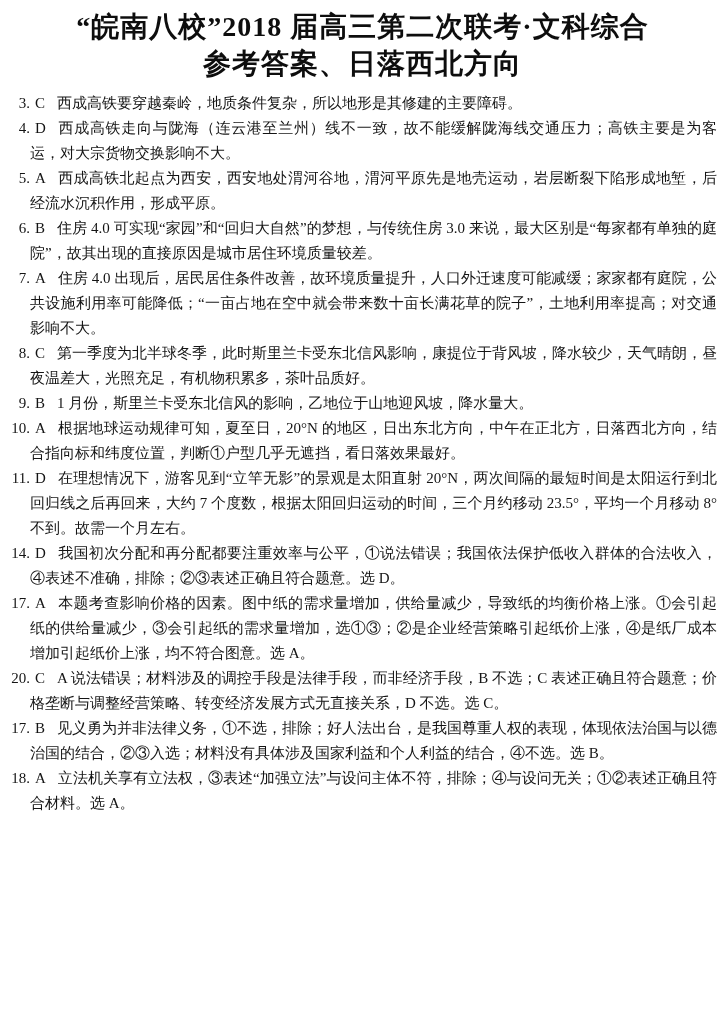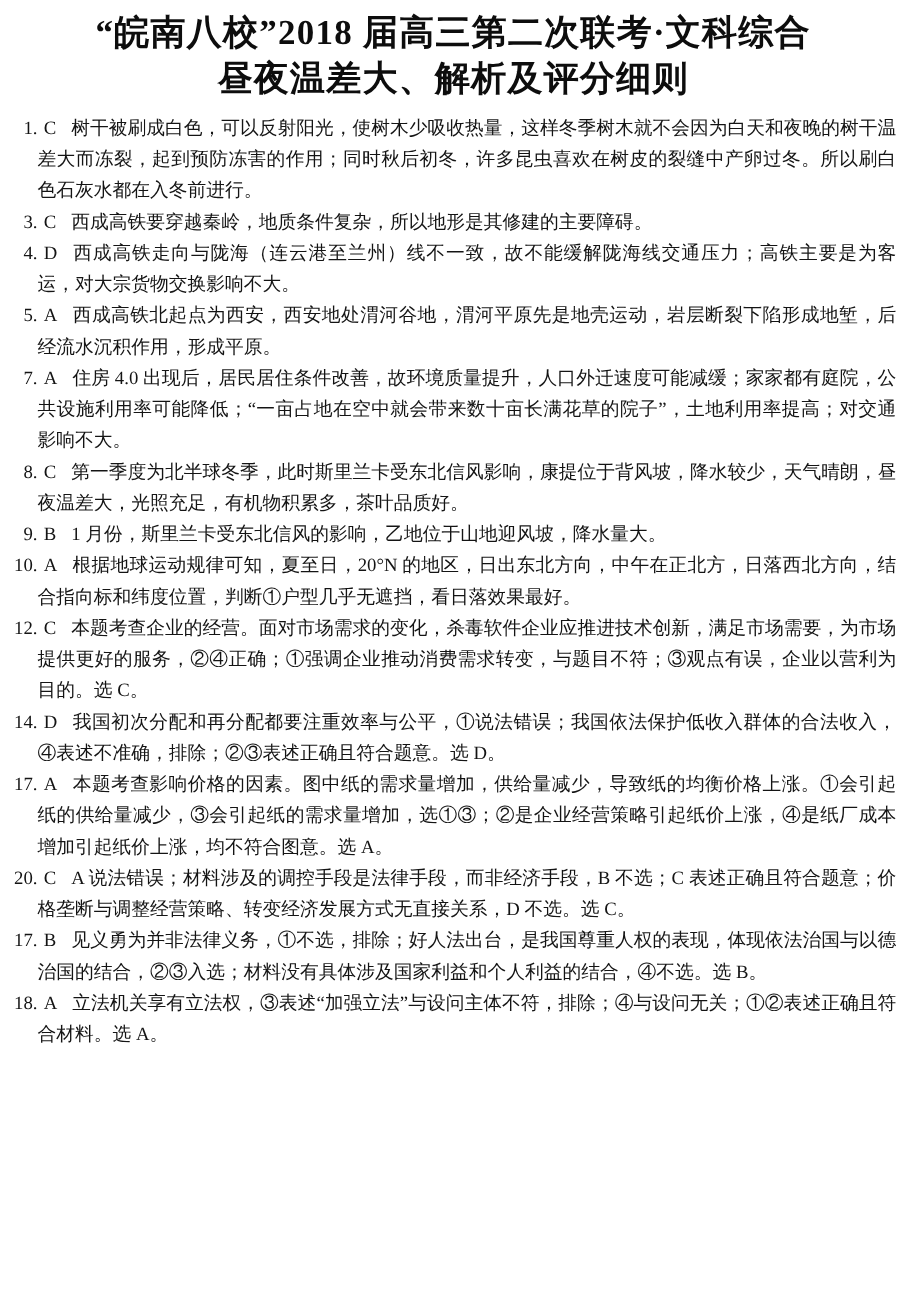--- a/index.html
+++ b/index.html
@@ -53,61 +53,61 @@
     text-indent: 0;
     margin-left: 5px;
     margin-right: 12px;
   }
 </style>
 </head>
 <body>
 
 <div class="page">
   <h1 class="doc-title">“皖南八校”2018 届高三第二次联考·文科综合</h1>
-  <h1 class="doc-title">昼夜温差大、解析及评分细则</h1>
+  <h1 class="doc-title">参考答案、日落西北方向</h1>
 
   <div class="answers">
-  <div class="answer-item">
-    <span class="answer-no">1.</span><span class="answer-ans">C</span><span class="answer-text">树干被刷成白色，可以反射阳光，使树木少吸收热量，这样冬季树木就不会因为白天和夜晚的树干温差大而冻裂，起到预防冻害的作用；同时秋后初冬，许多昆虫喜欢在树皮的裂缝中产卵过冬。所以刷白色石灰水都在入冬前进行。</span>
-  </div>
 
 
   <div class="answer-item">
     <span class="answer-no">3.</span><span class="answer-ans">C</span><span class="answer-text">西成高铁要穿越秦岭，地质条件复杂，所以地形是其修建的主要障碍。</span>
   </div>
 
   <div class="answer-item">
     <span class="answer-no">4.</span><span class="answer-ans">D</span><span class="answer-text">西成高铁走向与陇海（连云港至兰州）线不一致，故不能缓解陇海线交通压力；高铁主要是为客运，对大宗货物交换影响不大。</span>
   </div>
 
   <div class="answer-item">
     <span class="answer-no">5.</span><span class="answer-ans">A</span><span class="answer-text">西成高铁北起点为西安，西安地处渭河谷地，渭河平原先是地壳运动，岩层断裂下陷形成地堑，后经流水沉积作用，形成平原。</span>
   </div>
 
+  <div class="answer-item">
+    <span class="answer-no">6.</span><span class="answer-ans">B</span><span class="answer-text">住房 4.0 可实现“家园”和“回归大自然”的梦想，与传统住房 3.0 来说，最大区别是“每家都有单独的庭院”，故其出现的直接原因是城市居住环境质量较差。</span>
+  </div>
 
   <div class="answer-item">
     <span class="answer-no">7.</span><span class="answer-ans">A</span><span class="answer-text">住房 4.0 出现后，居民居住条件改善，故环境质量提升，人口外迁速度可能减缓；家家都有庭院，公共设施利用率可能降低；“一亩占地在空中就会带来数十亩长满花草的院子”，土地利用率提高；对交通影响不大。</span>
   </div>
 
   <div class="answer-item">
     <span class="answer-no">8.</span><span class="answer-ans">C</span><span class="answer-text">第一季度为北半球冬季，此时斯里兰卡受东北信风影响，康提位于背风坡，降水较少，天气晴朗，昼夜温差大，光照充足，有机物积累多，茶叶品质好。</span>
   </div>
 
   <div class="answer-item">
     <span class="answer-no">9.</span><span class="answer-ans">B</span><span class="answer-text">1 月份，斯里兰卡受东北信风的影响，乙地位于山地迎风坡，降水量大。</span>
   </div>
 
   <div class="answer-item">
     <span class="answer-no">10.</span><span class="answer-ans">A</span><span class="answer-text">根据地球运动规律可知，夏至日，20°N 的地区，日出东北方向，中午在正北方，日落西北方向，结合指向标和纬度位置，判断①户型几乎无遮挡，看日落效果最好。</span>
   </div>
 
+  <div class="answer-item">
+    <span class="answer-no">11.</span><span class="answer-ans">D</span><span class="answer-text">在理想情况下，游客见到“立竿无影”的景观是太阳直射 20°N，两次间隔的最短时间是太阳运行到北回归线之后再回来，大约 7 个度数，根据太阳回归运动的时间，三个月约移动 23.5°，平均一个月移动 8°不到。故需一个月左右。</span>
+  </div>
 
-  <div class="answer-item">
-    <span class="answer-no">12.</span><span class="answer-ans">C</span><span class="answer-text">本题考查企业的经营。面对市场需求的变化，杀毒软件企业应推进技术创新，满足市场需要，为市场提供更好的服务，②④正确；①强调企业推动消费需求转变，与题目不符；③观点有误，企业以营利为目的。选 C。</span>
-  </div>
 
 
   <div class="answer-item">
     <span class="answer-no">14.</span><span class="answer-ans">D</span><span class="answer-text">我国初次分配和再分配都要注重效率与公平，①说法错误；我国依法保护低收入群体的合法收入，④表述不准确，排除；②③表述正确且符合题意。选 D。</span>
   </div>
 
   <div class="answer-item">
     <span class="answer-no">17.</span><span class="answer-ans">A</span><span class="answer-text">本题考查影响价格的因素。图中纸的需求量增加，供给量减少，导致纸的均衡价格上涨。①会引起纸的供给量减少，③会引起纸的需求量增加，选①③；②是企业经营策略引起纸价上涨，④是纸厂成本增加引起纸价上涨，均不符合图意。选 A。</span>
   </div>
 

